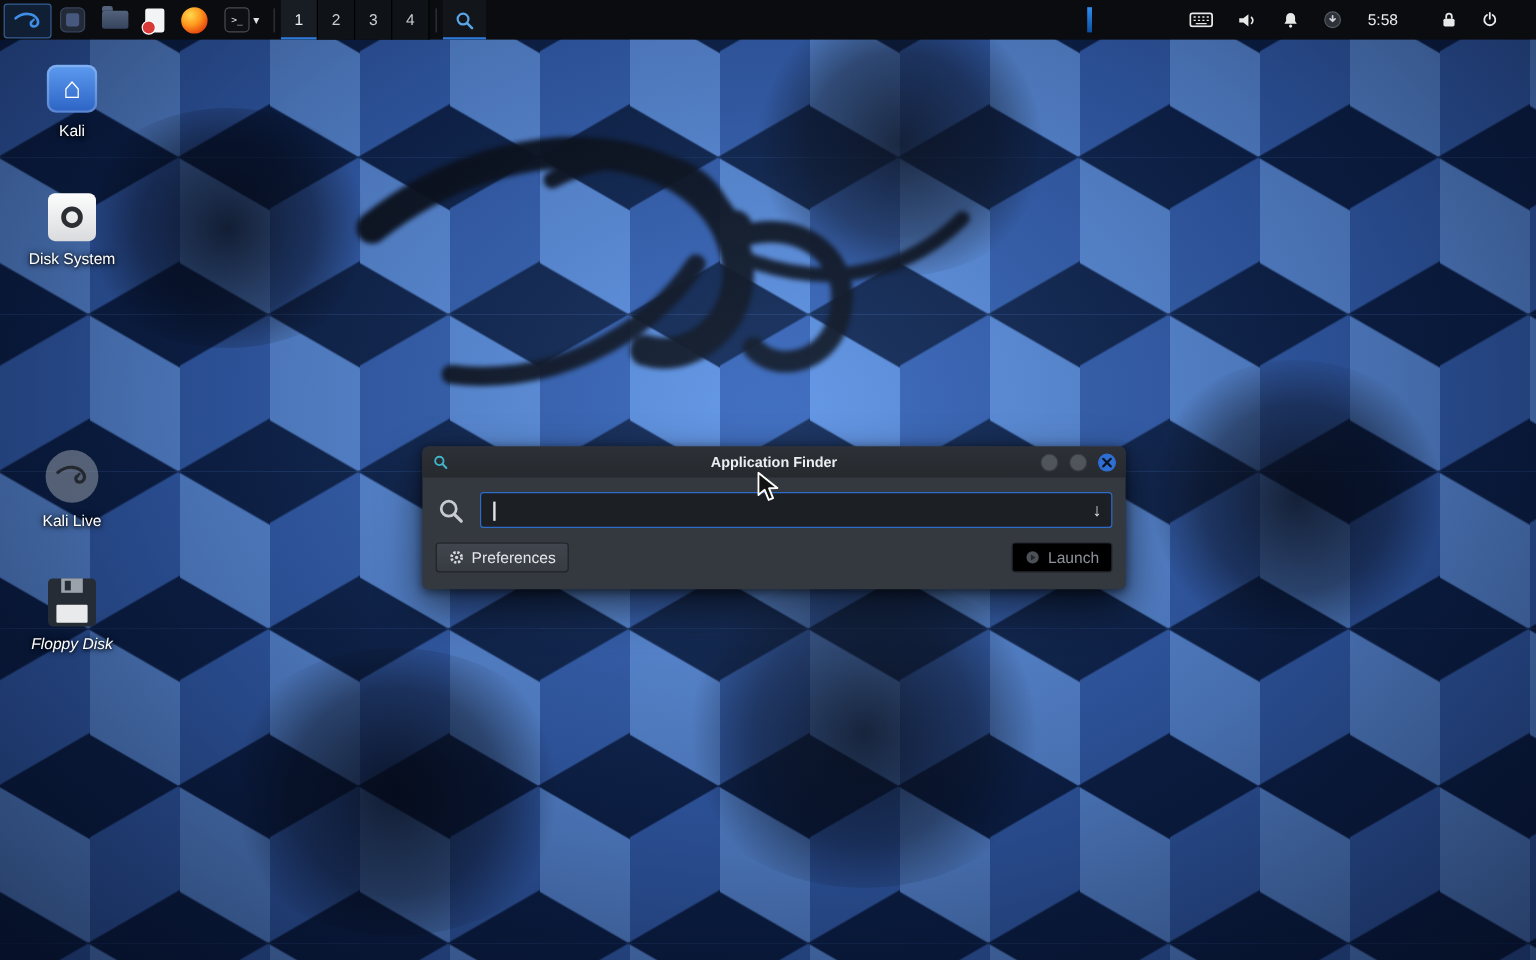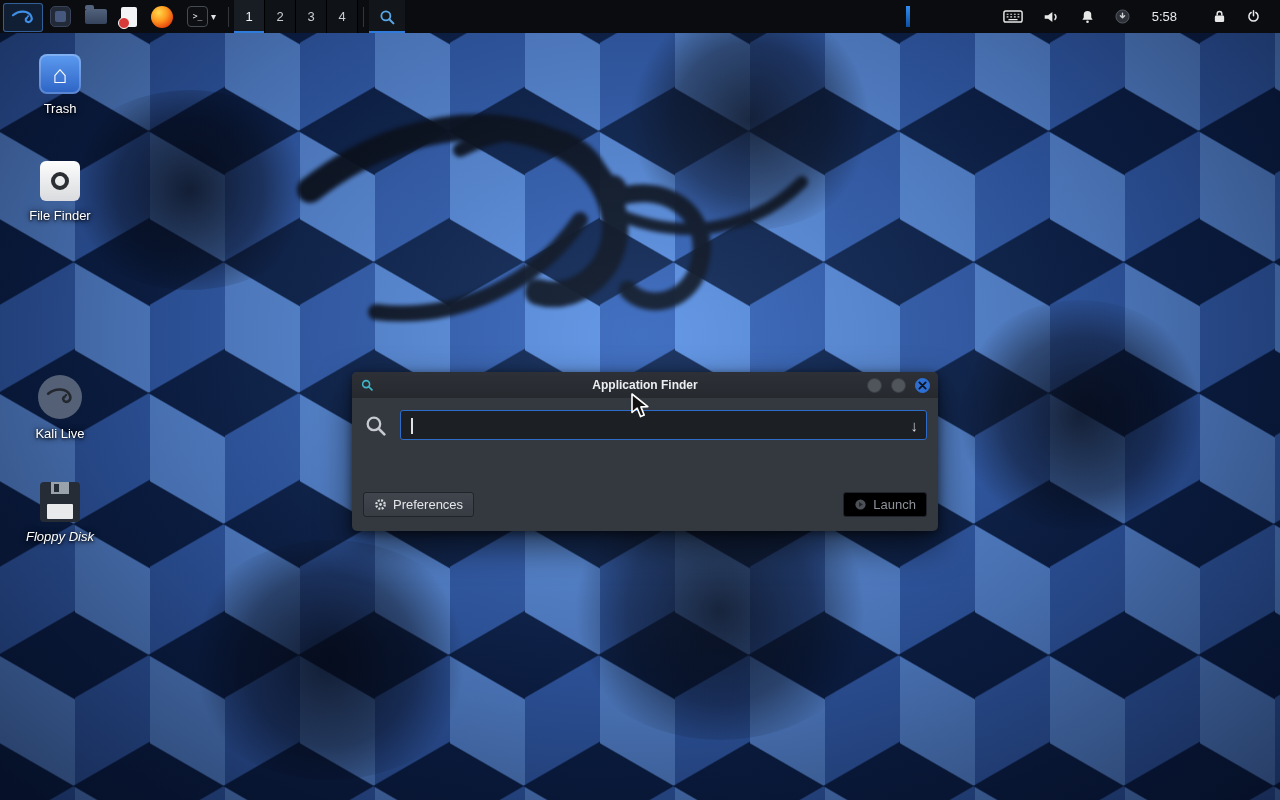--- a/index.html
+++ b/index.html
@@ -32,21 +32,21 @@
   .p-group { display: flex; align-items: center; }
   .p-btn { background: none; border: none; height: 33px; display: flex; align-items: center;
     justify-content: center; padding: 0 7px; cursor: pointer; color: #e8eaed; gap: 3px; }
   .logo-btn { margin-left: 3px; border: 1px solid rgba(80,150,235,.55); background: rgba(35,75,140,.3); height: 29px; margin-top: 2px; border-radius: 3px; }
   .sep { width: 1px; height: 20px; background: #33373c; margin: auto 5px; }
   .ws { display: flex; align-items: stretch; }
   .ws-cell { width: 31px; height: 33px; display: flex; align-items: center; justify-content: center;
     font-size: 13px; color: #c9cdd2; background: #0f1216; border: none; border-right: 1px solid #000; cursor: pointer; font-family: inherit; }
   .ws-cell.active { background: #181d23; box-shadow: inset 0 -2px 0 #2f7bdb; color: #eef1f4; }
   .task-btn { width: 36px; background: #12161b; box-shadow: inset 0 -2px 0 #2f7bdb; }
-  .p-right { margin-left: auto; display: flex; align-items: center; gap: 6px; padding-right: 12px; }
+  .p-right { margin-left: auto; display: flex; align-items: center; gap: 6px; padding-right: 24px; }
   .clock { font-size: 13px; padding: 0 9px; }
   .monitor { position: absolute; left: 906px; top: 6px; width: 4px; height: 21px;
     background: linear-gradient(#2f8df0, #0d4fa0); }
 
   
   .ic-window { width: 21px; height: 21px; border-radius: 5px; background: #222a38; border: 1px solid #39435a;
     display: flex; align-items: center; justify-content: center; }
   .ic-window i { display: block; width: 11px; height: 11px; background: #46587e; border-radius: 2px; }
   .ic-folder { width: 22px; height: 15px; background: linear-gradient(#52627c, #36435c); border-radius: 2px; position: relative; }
   .ic-folder::before { content: ""; position: absolute; top: -4px; left: 0; width: 9px; height: 4px;
@@ -100,21 +100,21 @@
   .field { flex: 1; height: 30px; background: #1c1f24; border: 1px solid #2d6cc9; border-radius: 3px;
     display: flex; align-items: center; position: relative; padding: 0 8px; }
   .search-input { flex: 1; background: transparent; border: none; outline: none; color: #e6e8eb;
     font-size: 13px; padding-left: 4px; font-family: inherit; }
   .caret { position: absolute; left: 10px; top: 7px; width: 1.5px; height: 16px; background: #dfe2e6;
     animation: blink 1.1s steps(1) infinite; }
   .arrow { margin-left: auto; color: #d6d9de; font-size: 15px; line-height: 1; cursor: pointer; }
   .btn-row { display: flex; justify-content: space-between; }
   .gbtn { display: inline-flex; align-items: center; gap: 6px; font-size: 13px; color: #e4e6ea;
     background: linear-gradient(#41464e, #373c43); border: 1px solid #202329; border-radius: 3px;
-    padding: 4px 10px; cursor: pointer; font-family: inherit; margin-top: 40px; }
+    padding: 4px 10px; cursor: pointer; font-family: inherit; }
   .gbtn.disabled { color: #8d929a; background: #000000; cursor: default; }
   @keyframes blink { 50% { opacity: 0; } }
 
   .cursor { position: absolute; left: 631px; top: 393px; z-index: 50; pointer-events: none; }
 </style>
 </head>
 <body>
 
 <div class="stage">
 
@@ -133,27 +133,27 @@
       <path d="M180 90 C240 60 300 70 320 110" stroke-width="14"></path>
     </g>
     <circle cx="332" cy="130" r="15" fill="#05070b"></circle>
   </svg>
   <div class="wall-shade"></div>
 
   <button class="dicon" style="top:54px;">
     <span class="home-tile">
         <span>⌂</span>
       </span>
-    <span class="dlabel">Trash</span>
+    <span class="dlabel">Kali</span>
   </button>
   <button class="dicon" style="top:161px;">
     <span class="fs-tile">
         <i></i>
       </span>
-    <span class="dlabel">File Finder</span>
+    <span class="dlabel">Disk System</span>
   </button>
   <button class="dicon" style="top:375px;">
     <span class="kali-tile">
       <svg width="28" height="24" viewBox="0 0 26 22">
           <path d="M2 8 C9 2 19 3 22 9 c1.8 3.6-.6 7-3.8 6.4-2.6-.5-3-3.8-.8-4.8" fill="none" stroke="#23272e" stroke-width="2.4" stroke-linecap="round"></path>
           <circle cx="18.6" cy="9.2" r="1.1" fill="#23272e"></circle>
         </svg>
     </span>
     <span class="dlabel">Kali Live</span>
   </button>

